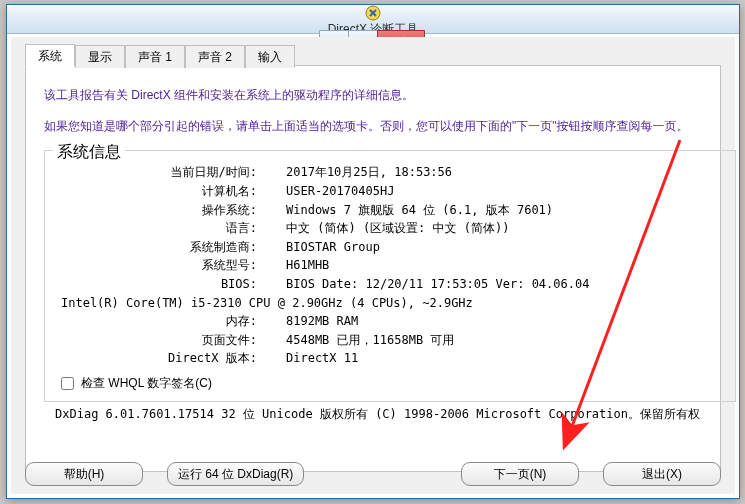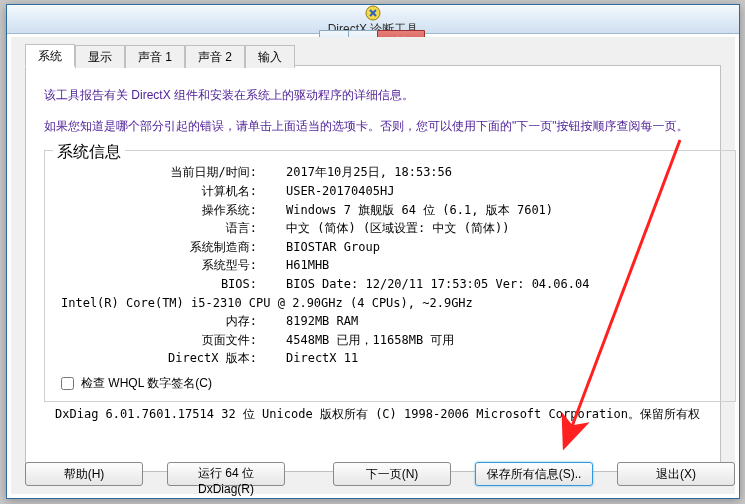--- a/index.html
+++ b/index.html
@@ -183,21 +183,21 @@
   }
   .button-row .spacer { flex:1; }
   .btn {
     height: 24px;
     min-width: 118px;
     border: 1px solid #8a8a8a;
     background: linear-gradient(to bottom, #fdfdfd, #e6e6e6);
     font-size: 12px;
     padding: 2px 10px;
     font-family: inherit;
-    border-radius: 3px;
+    border-radius: 9px;
     cursor: pointer;
   }
   .btn.focus {
     border: 1px solid #3399dd;
     box-shadow: 0 0 2px #55aadd;
   }
   
   .arrow-svg {
     position: absolute;
     left: 0;
@@ -308,21 +308,20 @@
         </div>
         <div class="copyright">DxDiag 6.01.7601.17514 32 位 Unicode 版权所有 (C) 1998-2006 Microsoft Corporation。保留所有权</div>
       </div>
     </div>
 
     <div class="button-row">
       <button class="btn">帮助(H)</button>
       <button class="btn">运行 64 位 DxDiag(R)</button>
       <div class="spacer"></div>
       <button class="btn">下一页(N)</button>
-      <button class="btn focus">保存所有信息(S)..</button>
       <button class="btn">退出(X)</button>
     </div>
 
   </div>
 </div>
 
 <svg class="arrow-svg">
   <defs>
     <marker id="ah" markerWidth="12" markerHeight="12" refX="10" refY="5" orient="auto">
       <path d="M0,0 L12,5 L0,10 L3,5 Z" fill="#ff2020"></path>

